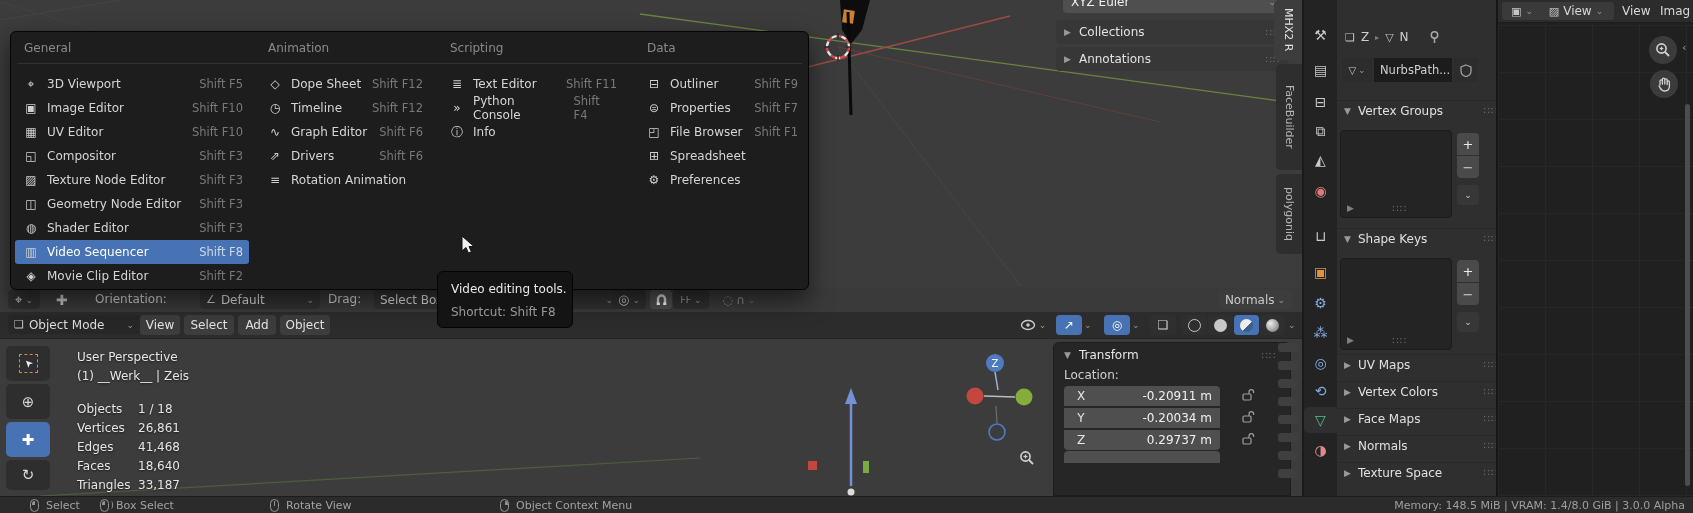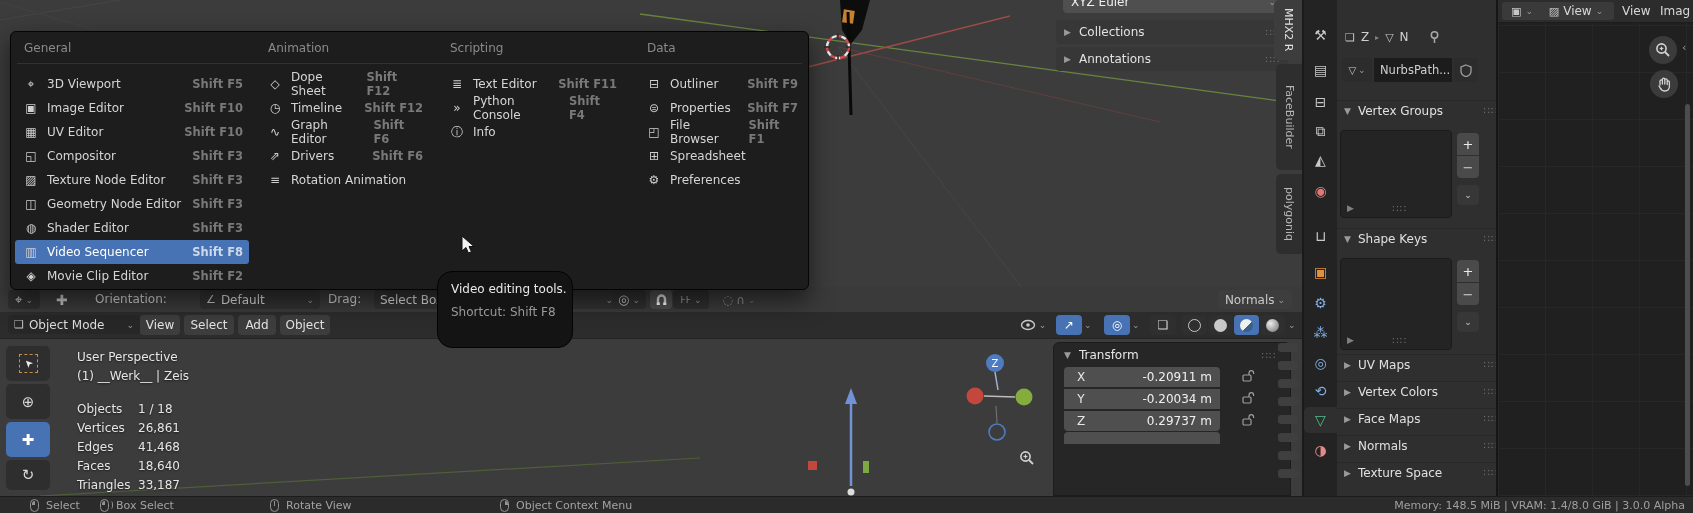--- a/index.html
+++ b/index.html
@@ -139,28 +139,28 @@
   
   .emenu{position:absolute;left:10px;top:31px;width:799px;height:259px;background:#1d1d1d;
          border:1px solid #050505;border-radius:6px;box-shadow:0 10px 24px rgba(0,0,0,.55);z-index:20;box-sizing:border-box;}
   .emenu .sep{position:absolute;left:6px;right:6px;top:31px;height:1px;background:#323232;}
   .mcol{position:absolute;top:0;}
   .mcol .mhdr{position:absolute;top:9px;left:9px;color:#8a8a8a;}
   .mitem{position:absolute;left:0;height:24px;width:100%;display:flex;align-items:center;gap:8px;
          padding:0 6px 0 8px;box-sizing:border-box;border-radius:3px;color:#d5d5d5;}
   .mitem.selected{background:#4772b3;color:#fff;}
   .mitem .mi{width:16px;text-align:center;color:#d0d0d0;font-size:12px;flex:none;}
-  .mitem .msc{margin-left:auto;color:#797979;font-size:11.5px;font-weight:bold;}
+  .mitem .msc{margin-left:auto;color:#797979;font-size:11.5px;}
   .mitem.selected .msc{color:#cdd8ea;}
   .col0{left:4px;width:234px;}  .col1{left:248px;width:170px;}
   .col2{left:430px;width:182px;} .col3{left:627px;width:166px;}
 
   
-  .ttip{position:absolute;left:437px;top:271px;width:136px;height:77px;background:#141414;
-        border:1px solid #040404;border-radius:15px;z-index:30;box-sizing:border-box;}
+  .ttip{position:absolute;left:437px;top:271px;width:136px;height:57px;background:#141414;
+        border:1px solid #040404;border-radius:6px;z-index:30;box-sizing:border-box;}
   .ttip .t1{position:absolute;left:13px;top:10px;color:#e8e8e8;}
   .ttip .t2{position:absolute;left:13px;top:33px;color:#999;}
 
   .cursor{position:absolute;left:461px;top:236px;z-index:40;}
 </style>
 </head>
 <body>
 
 <div class="app">
 
@@ -372,20 +372,21 @@
       <span>Annotations</span>
       <span class="grip">∷∷</span>
     </div>
 
     <div class="tpanel">
       <div class="hdr">
         <span class="tri">▼</span>
         <span>Transform</span>
         <span class="grip" style="margin-right:4px;">∷∷</span>
       </div>
+      <div class="tsec">Location:</div>
       <div id="tloc-rows">
           <div class="trow">
             <div class="tfield">
               <span class="taxis">X</span>
               <span class="tval">-0.20911 m</span>
             </div>
             <span class="tlock"><svg width="13" height="13">
                 <rect x="1" y="6" width="8" height="6" rx="1.2" fill="none" stroke="#9e9e9e" stroke-width="1.2"></rect>
                 <path d="M7 6 V4 a2.3 2.3 0 0 1 4.6 0 V5" fill="none" stroke="#9e9e9e" stroke-width="1.2"></path>
               </svg></span>

